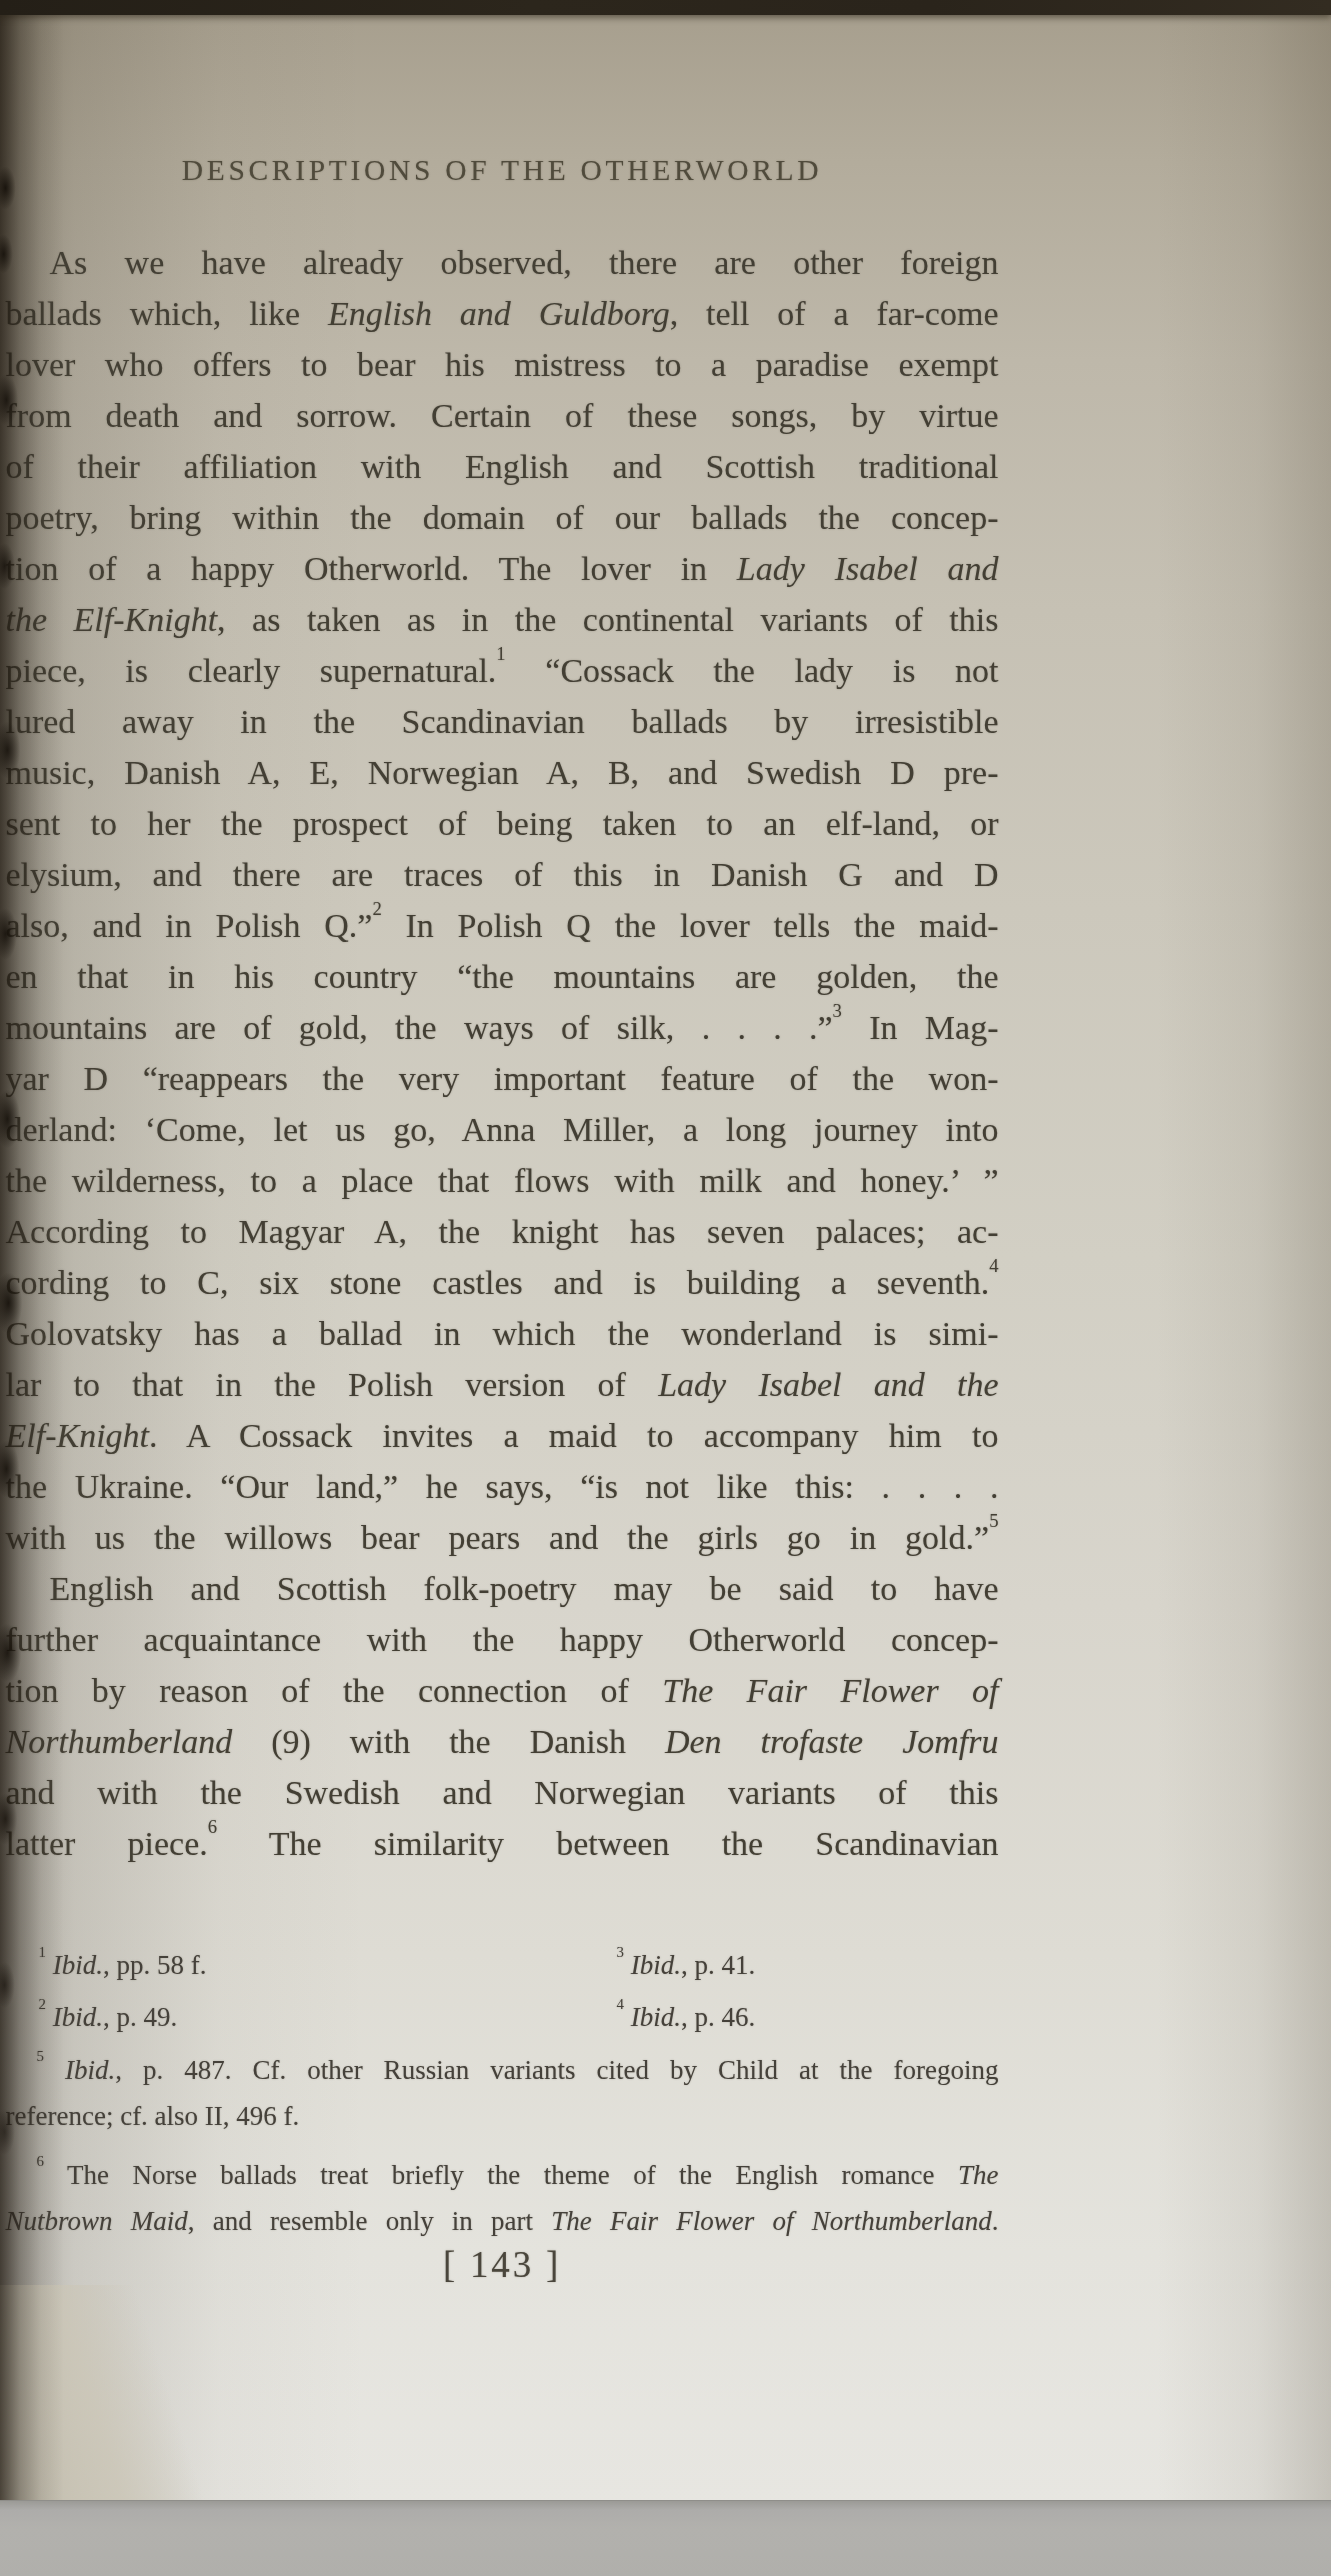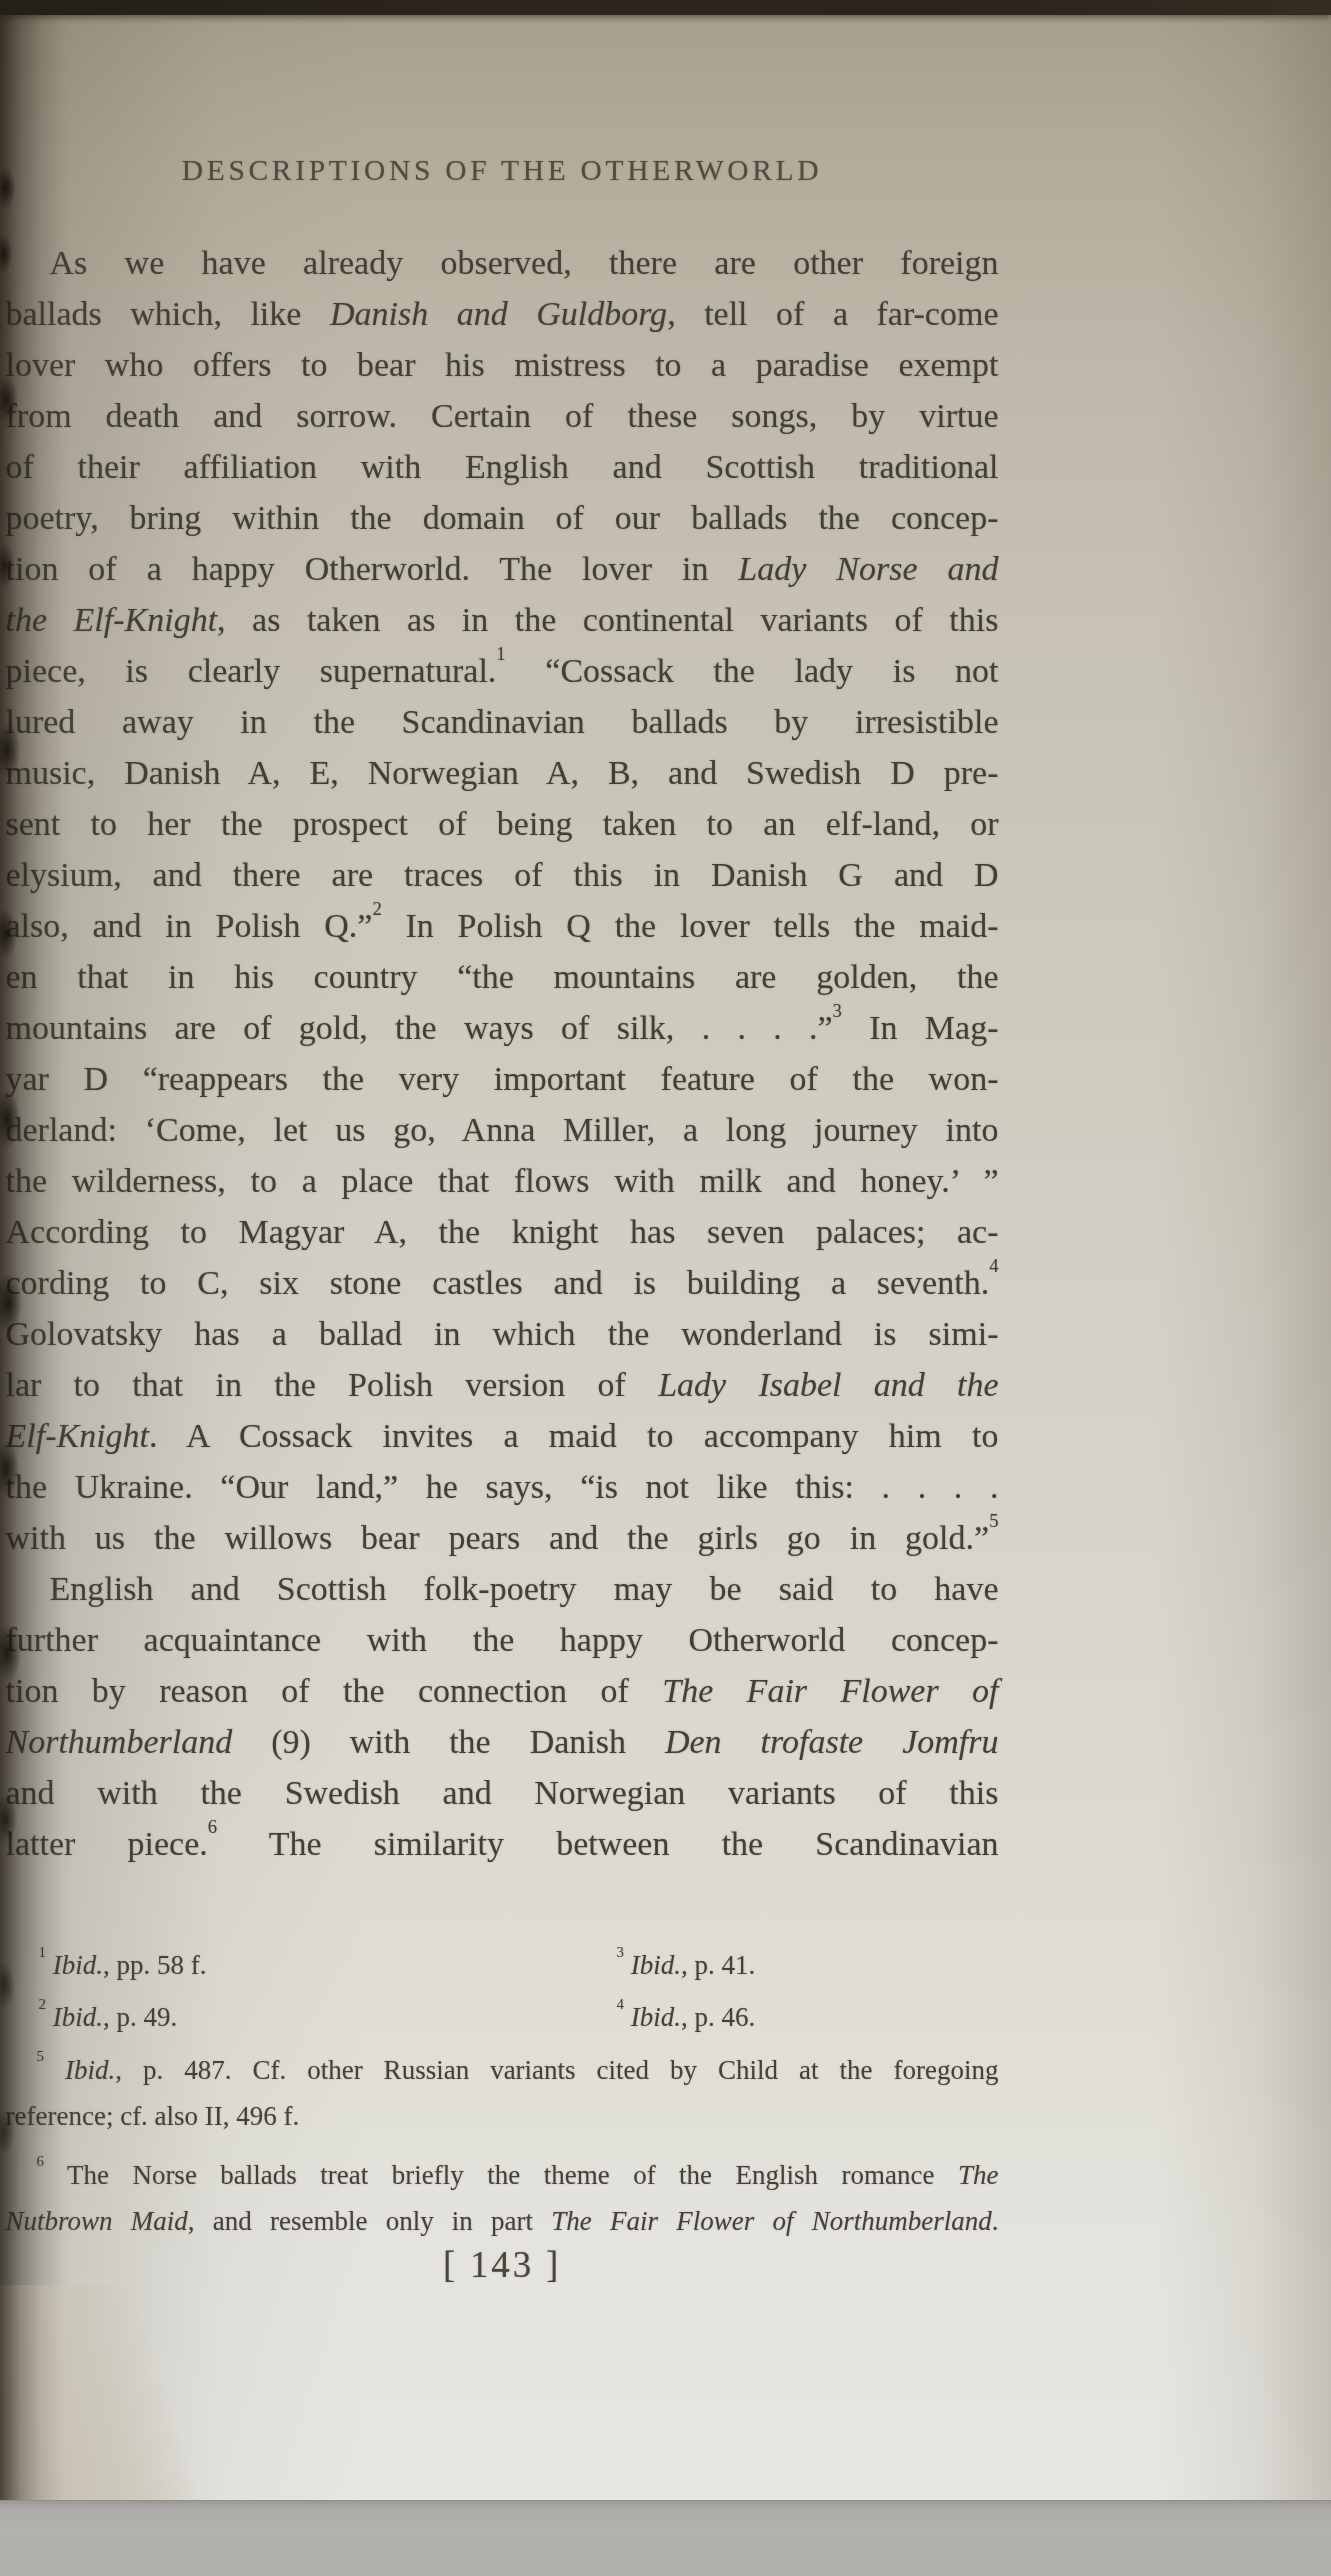--- a/index.html
+++ b/index.html
@@ -102,26 +102,26 @@
 </style>
 </head>
 <body>
 
 <div class="photo">
   <div class="page">
     <div class="ink">
       <div class="header">DESCRIPTIONS OF THE OTHERWORLD</div>
       <div class="body-block">
           <div class="line indent"><span>As we have already observed, there are other foreign</span></div>
-          <div class="line"><span>ballads which, like </span><span class="it">Danish and Guldborg</span><span>, tell of a far-come</span></div>
+          <div class="line"><span>ballads which, like </span><span class="it">English and Guldborg</span><span>, tell of a far-come</span></div>
           <div class="line"><span>lover who offers to bear his mistress to a paradise exempt</span></div>
           <div class="line"><span>from death and sorrow.  Certain of these songs, by virtue</span></div>
           <div class="line"><span>of their affiliation with English and Scottish traditional</span></div>
           <div class="line"><span>poetry, bring within the domain of our ballads the concep-</span></div>
-          <div class="line"><span>tion of a happy Otherworld.  The lover in </span><span class="it">Lady Norse and</span></div>
+          <div class="line"><span>tion of a happy Otherworld.  The lover in </span><span class="it">Lady Isabel and</span></div>
           <div class="line"><span class="it">the Elf-Knight</span><span>, as taken as in the continental variants of this</span></div>
           <div class="line"><span>piece, is clearly supernatural.</span><sup>1</sup><span> “Cossack the lady is not</span></div>
           <div class="line"><span>lured away in the Scandinavian ballads by irresistible</span></div>
           <div class="line"><span>music, Danish A, E, Norwegian A, B, and Swedish D pre-</span></div>
           <div class="line"><span>sent to her the prospect of being taken to an elf-land, or</span></div>
           <div class="line"><span>elysium, and there are traces of this in Danish G and D</span></div>
           <div class="line"><span>also, and in Polish Q.”</span><sup>2</sup><span> In Polish Q the lover tells the maid-</span></div>
           <div class="line"><span>en that in his country “the mountains are golden, the</span></div>
           <div class="line"><span>mountains are of gold, the ways of silk, . . . .”</span><sup>3</sup><span> In Mag-</span></div>
           <div class="line"><span>yar D “reappears the very important feature of the won-</span></div>

